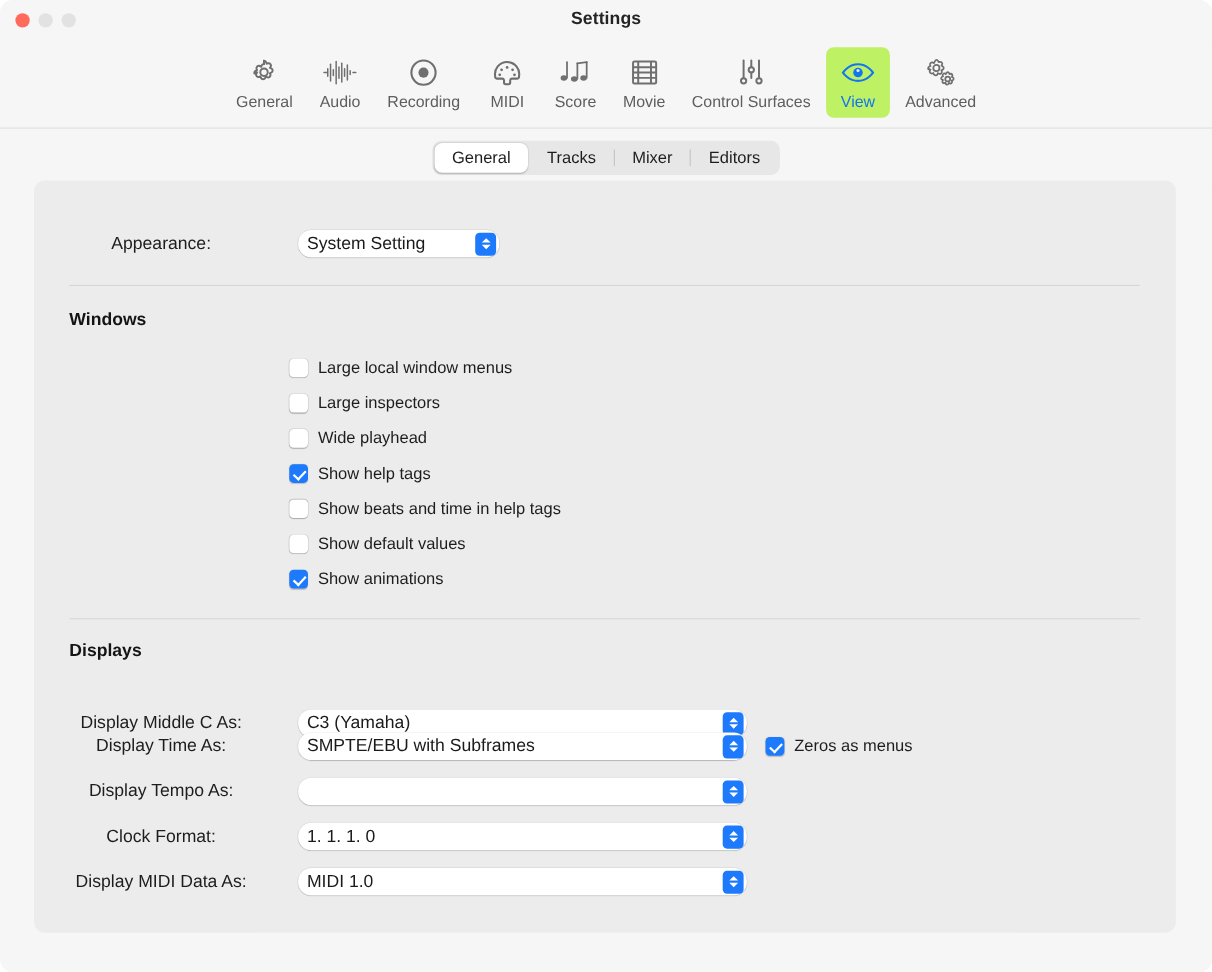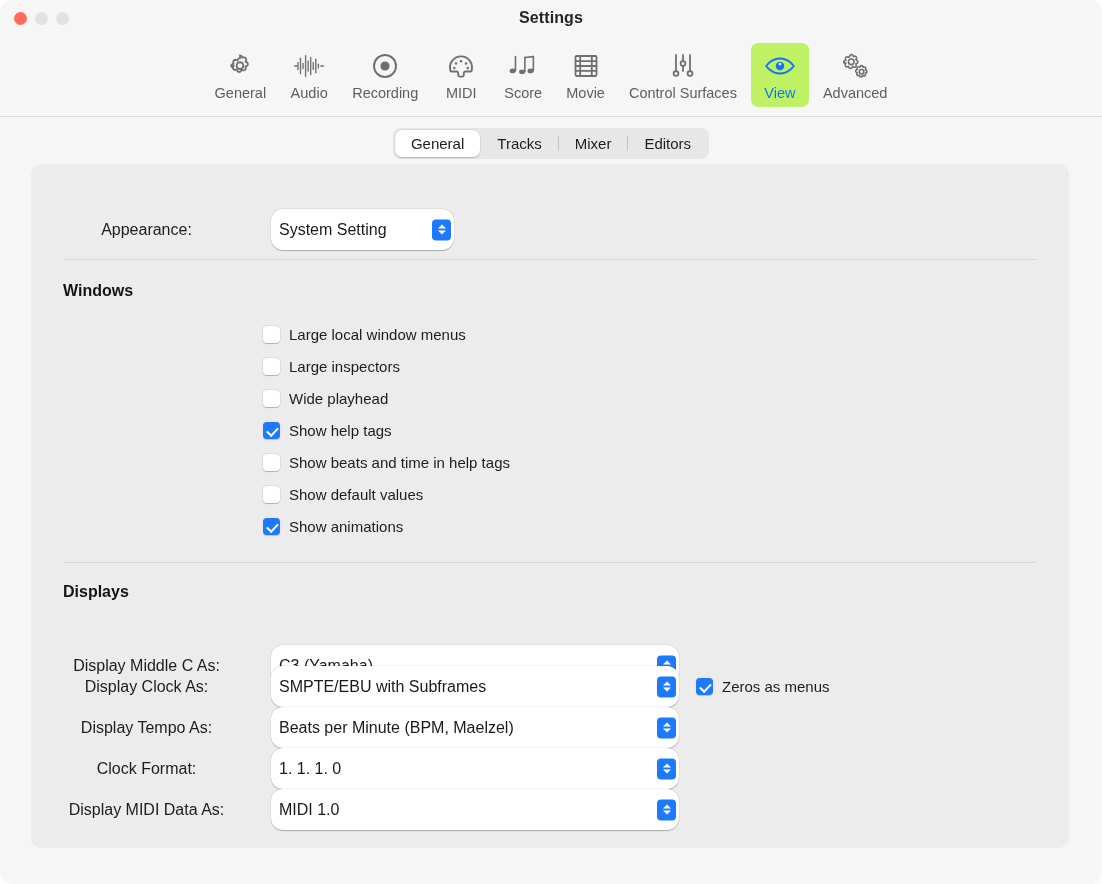--- a/index.html
+++ b/index.html
@@ -159,21 +159,21 @@
   .field-label {
     font-size: 16px;
     color: #1d1d1d;
     text-align: center;
     white-space: nowrap;
   }
 
   
   .popup {
     position: relative;
-    height: 41px;
+    height: 25px;
     background: #ffffff;
     border-radius: 12px;
     box-shadow: 0 0.5px 1px rgba(0,0,0,0.26), 0 0 0 0.5px rgba(0,0,0,0.05);
     display: flex;
     align-items: center;
     cursor: default;
   }
   .popup .value {
     font-size: 16px;
     color: #1a1a1a;
@@ -459,38 +459,37 @@
       <div class="popup" style="width:408px;">
         <span class="value">C3 (Yamaha)</span>
         <span class="chevrons">
           <span class="chev up"></span>
             <span class="chev down"></span>
         </span>
       </div>
     </div>
 
     <div class="row" style="left:0; top:502px;">
-      <span class="field-label" style="width:231px; margin-right:9px;">Display Clock As:</span>
+      <span class="field-label" style="width:231px; margin-right:9px;">Display Time As:</span>
       <div class="popup" style="width:408px;">
         <span class="value">SMPTE/EBU with Subframes</span>
         <span class="chevrons">
           <span class="chev up"></span>
             <span class="chev down"></span>
         </span>
       </div>
       <div class="cbrow" style="position:relative; left:0; top:0; margin-left:17px;">
         <span class="cbox on"></span>
         <span class="cblabel">Zeros as menus</span>
       </div>
     </div>
 
     <div class="row" style="left:0; top:543px;">
       <span class="field-label" style="width:231px; margin-right:9px;">Display Tempo As:</span>
       <div class="popup" style="width:408px;">
-        <span class="value">Beats per Minute (BPM, Maelzel)</span>
         <span class="chevrons">
           <span class="chev up"></span>
             <span class="chev down"></span>
         </span>
       </div>
     </div>
 
     <div class="row" style="left:0; top:584px;">
       <span class="field-label" style="width:231px; margin-right:9px;">Clock Format:</span>
       <div class="popup" style="width:408px;">

